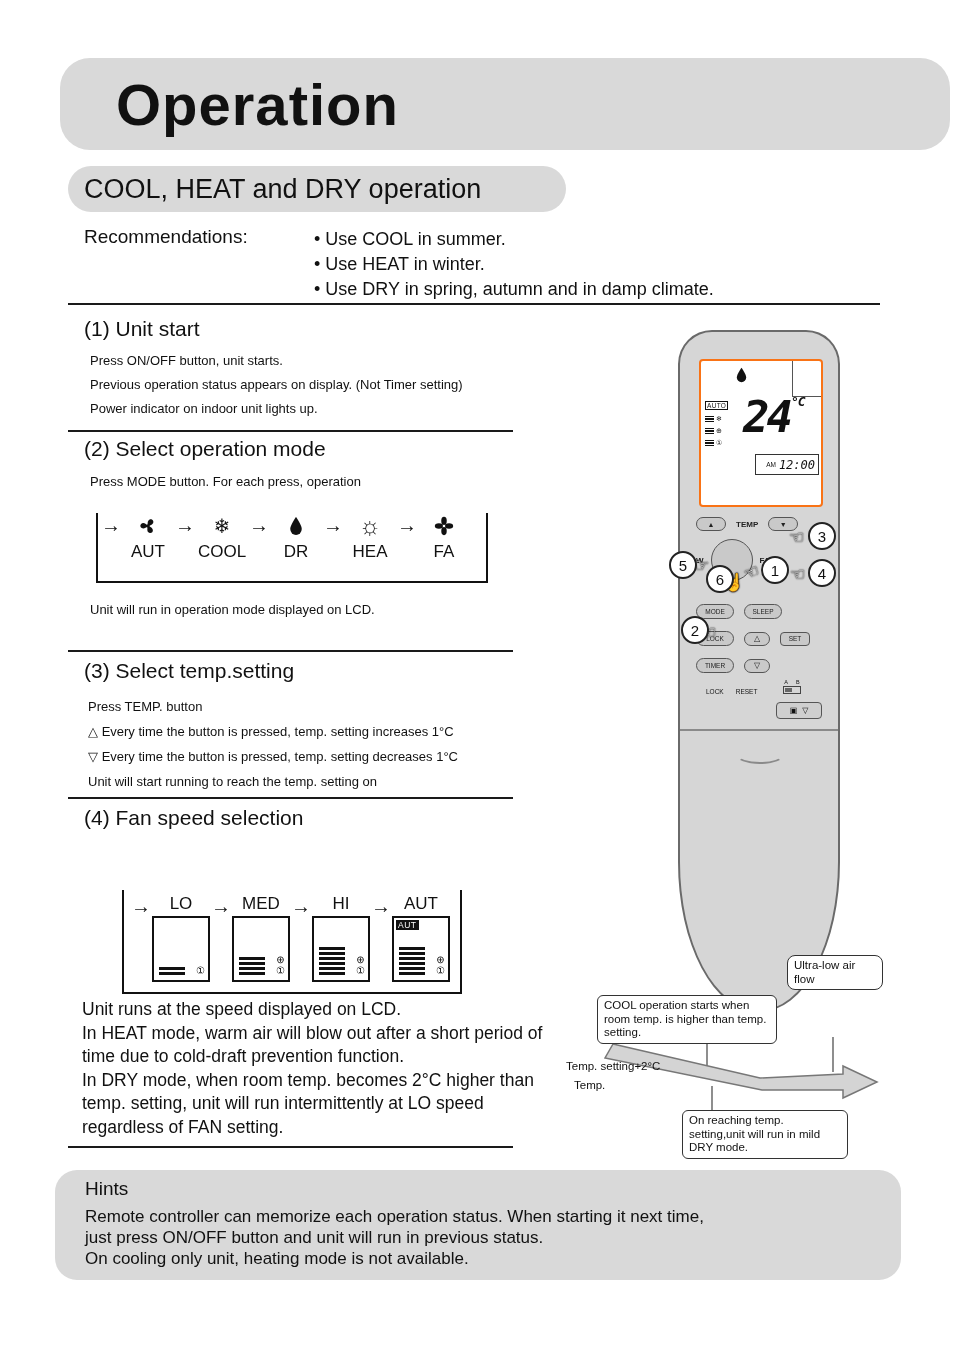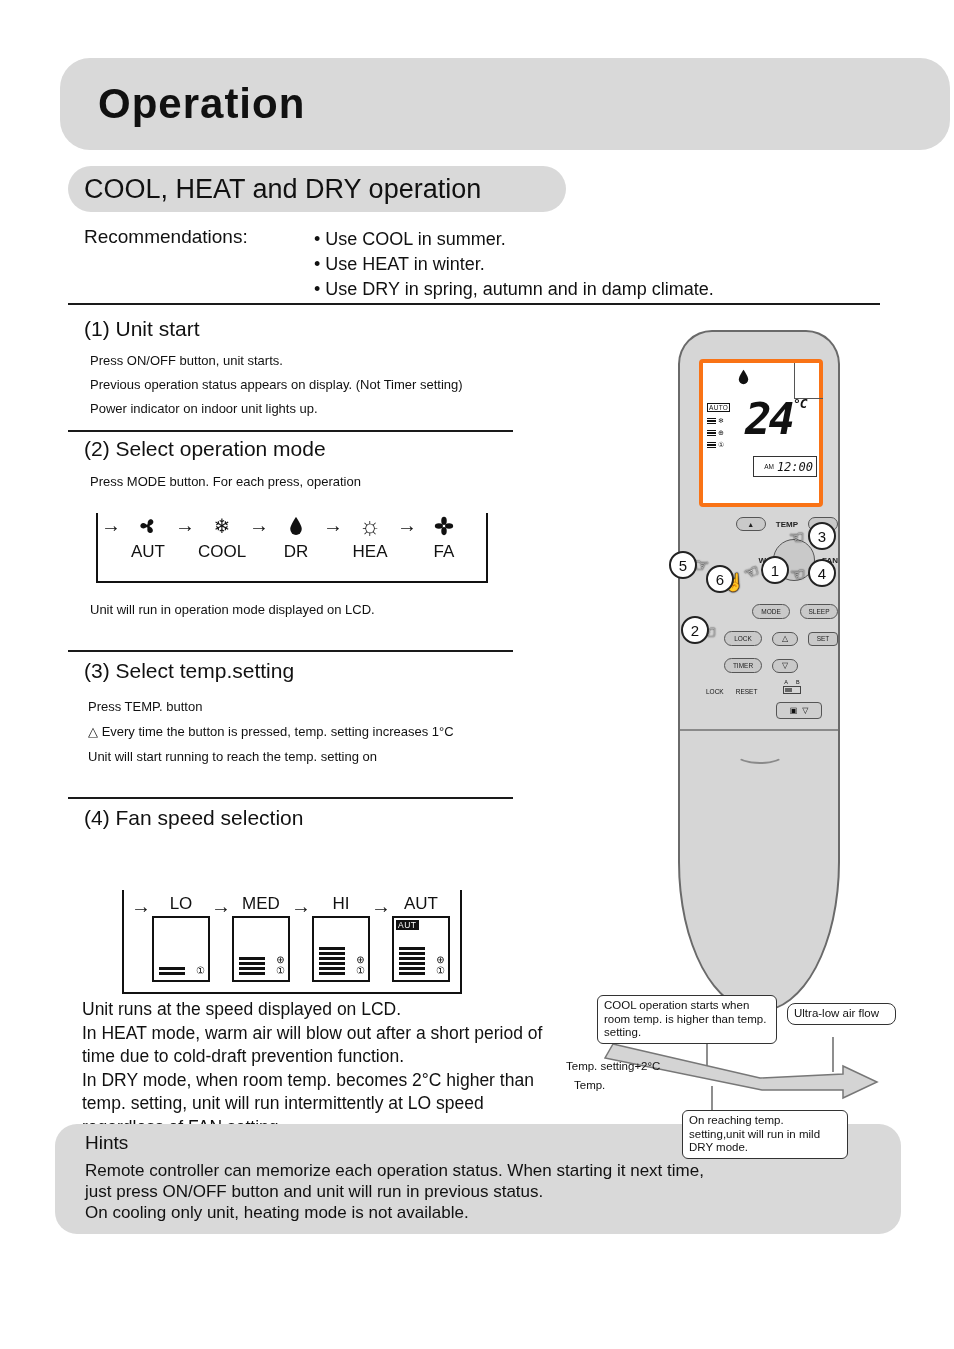--- a/index.html
+++ b/index.html
@@ -6,21 +6,21 @@
   body{font-family:"Liberation Sans",sans-serif;color:#111;background:#fff}
   .page{position:relative;width:954px;height:1349px;background:#fff;overflow:hidden}
   .abs{position:absolute}
   .gray{background:#d9d9d9}
   .rule{position:absolute;background:#1a1a1a;height:2px}
   .h2{font-size:21px;font-weight:normal}
   .txt{font-size:13px;line-height:24px}
 
   
   .title-box{left:60px;top:58px;width:890px;height:92px;border-radius:30px;display:flex;align-items:center}
-  .title-box h1{font-size:42px;font-weight:bold;padding-left:38px;letter-spacing:1px}
+  .title-box h1{font-size:58px;font-weight:bold;padding-left:56px;letter-spacing:1px}
   .section-pill{left:68px;top:166px;width:498px;height:46px;border-radius:23px;display:flex;align-items:center;font-size:27px;padding-left:16px}
 
   
   .rec-label{left:84px;top:226px;font-size:19px}
   .rec-items{left:314px;top:227px;font-size:18px;line-height:25px}
   .rec-item span{display:inline}
 
   
   .cycle{border-left:2px solid #111;border-right:2px solid #111;border-bottom:2px solid #111}
   .mode-diagram{left:96px;top:513px;width:392px;height:70px;padding:0 2px}
@@ -39,36 +39,36 @@
   .fan-box{position:relative;width:58px;height:66px;border:2px solid #111;background:#fff;margin-top:2px}
   .bars{position:absolute;left:5px;bottom:5px;display:flex;flex-direction:column-reverse;gap:2px}
   .bars i{display:block;width:26px;height:3px;background:#111}
   .fan-glyphs{position:absolute;right:3px;bottom:4px;display:flex;flex-direction:column;align-items:center;font-size:10px;line-height:11px}
   .aut-tag{position:absolute;top:2px;left:2px;background:#111;color:#fff;font-size:8.5px;padding:0 2px;letter-spacing:0.5px}
 
   
   .remote{left:678px;top:330px;z-index:2}
   .remote-body{position:relative;width:162px;height:682px;background:#d6d6d6;border:2px solid #6a6a6a;
     border-radius:34px 34px 80px 80px / 34px 34px 150px 150px}
-  .lcd{position:absolute;left:19px;top:27px;width:124px;height:148px;background:#fff;border:4px solid #f97316;border-radius:4px}
+  .lcd{position:absolute;left:19px;top:27px;width:124px;height:148px;background:#fff;border:2px solid #f97316;border-radius:4px}
   .drop{position:absolute;left:34px;top:6px}
   .lcd-corner{position:absolute;left:91px;top:0;width:29px;height:36px;border-left:1.5px solid #555;border-bottom:1.5px solid #555}
   .lcd-auto{position:absolute;left:4px;top:40px;font-size:6.5px;border:1px solid #111;padding:0 1px;letter-spacing:0.3px}
   .lcd-mini{position:absolute;left:4px;top:52px}
   .mini{display:flex;align-items:center;gap:2px;height:12px}
   .mbars{display:flex;flex-direction:column;gap:1px}
   .mbars i{width:9px;height:1.5px;background:#111;display:block}
   .mglyph{font-size:7px}
   .lcd-temp{position:absolute;left:42px;top:30px;font-family:"DejaVu Sans Mono",monospace;font-style:italic;font-weight:bold;white-space:nowrap}
   .tval{font-size:44px;letter-spacing:-3px}
   .tunit{font-size:13px;vertical-align:26px;margin-left:1px;letter-spacing:-1px}
   .lcd-time{position:absolute;right:2px;top:93px;width:64px;height:21px;border:1px solid #333;display:flex;align-items:center;justify-content:flex-end;padding-right:3px;gap:3px}
   .am{font-size:6.5px}
   .tm{font-family:"DejaVu Sans Mono",monospace;font-style:italic;font-weight:normal;font-size:12px}
-  .r-row{position:absolute;left:0;width:100%;display:flex;justify-content:flex-end;align-items:center;gap:10px}
+  .r-row{position:absolute;left:16px;width:100%;display:flex;justify-content:flex-start;align-items:center;gap:10px}
   .oval{width:38px;height:15px;border:1.5px solid #555;border-radius:9px;background:#c9c9c9;display:flex;align-items:center;justify-content:center;font-size:6.5px;color:#222}
   .oval.sm{width:30px;height:14px;font-size:7px}
   .oval.tri{width:26px;height:14px;font-size:8px}
   .rect-btn{width:30px;height:14px;border:1.5px solid #555;border-radius:4px;background:#c9c9c9;display:flex;align-items:center;justify-content:center;font-size:6.5px;color:#222}
   .btn-lab{font-size:8px;font-weight:bold;color:#222}
   .onoff{width:42px;height:42px;border:1.5px solid #555;border-radius:50%;background:#c9c9c9}
   .ab-labels{display:flex;gap:8px;font-size:5.5px;justify-content:center}
   .ab-rect{width:18px;height:8px;border:1px solid #444;margin:1px auto 0;position:relative}
   .ab-rect::after{content:"";position:absolute;left:1px;top:1px;width:7px;height:4px;background:#666}
   .lockreset{display:flex;gap:12px;font-size:6.5px}
@@ -78,21 +78,21 @@
 
   .callout{position:absolute;width:28px;height:28px;border:2px solid #222;border-radius:50%;background:#fff;display:flex;align-items:center;justify-content:center;font-size:15px;z-index:6}
   .hand{position:absolute;font-size:17px;color:#fff;text-shadow:0 0 1px #000,0 0 1.5px #000,0 0 2px #000;z-index:5}
 
   
   .note-box{position:absolute;background:#fff;border:1.2px solid #333;border-radius:6px;font-size:11.5px;line-height:13.5px;padding:3px 6px;text-align:left;z-index:4}
   .flow-label{position:absolute;font-size:11.5px;z-index:4}
   .flow-svg{position:absolute;left:555px;top:1034px;z-index:3}
 
   
-  .hints-box{left:55px;top:1124px;width:846px;height:110px;border-radius:22px}
+  .hints-box{left:55px;top:1170px;width:846px;height:110px;border-radius:22px}
   .hints-head{position:absolute;left:30px;top:8px;font-size:19px}
   .hints-lines{position:absolute;left:30px;top:36px;font-size:17px;line-height:21px}
 </style>
 </head>
 <body>
 
 <div class="page">
 
   <div class="abs gray title-box">
     <h1>Operation</h1>
@@ -173,20 +173,21 @@
     </div>
   </div>
 
   <div class="abs txt" style="left:90px;top:598px;width:430px">Unit will run in operation mode displayed on LCD.</div>
   <div class="rule" style="left:68px;top:650px;width:445px"></div>
 
   <div class="abs h2" style="left:84px;top:659px">(3) Select temp.setting</div>
   <div class="abs txt" style="left:88px;top:694px;width:560px;line-height:25px">
     <div>Press TEMP. button</div>
     <div><span>△</span> <span>Every time the button is pressed, temp. setting increases 1°C</span></div>
+    <div><span>▽</span> <span>Every time the button is pressed, temp. setting decreases 1°C</span></div>
     <div>Unit will start running to reach the temp. setting on</div>
   </div>
   <div class="rule" style="left:68px;top:797px;width:445px"></div>
 
   <div class="abs h2" style="left:84px;top:806px">(4) Fan speed selection</div>
 
   <div class="abs cycle fan-diagram">
     <div class="fan-row">
       <span class="m-arrow">→</span>
       <div class="fan-col">
@@ -393,21 +394,21 @@
   <div class="callout" style="left:669px;top:551px">5</div>
   <div class="callout" style="left:706px;top:565px">6</div>
 
   <svg class="flow-svg" width="332" height="128" viewBox="0 0 332 128">
     <line x1="152" y1="1" x2="152" y2="44" stroke="#444" stroke-width="1.2"></line>
     <line x1="278" y1="3" x2="278" y2="38" stroke="#444" stroke-width="1.2"></line>
     <line x1="157" y1="52" x2="157" y2="78" stroke="#444" stroke-width="1.2"></line>
     <polygon points="58,10 205,44 288,40 288,32 322,48 288,64 288,56 207,56 50,24" fill="#d4d4d4" stroke="#777" stroke-width="1.5"></polygon>
   </svg>
   <div class="note-box" style="left:597px;top:995px;width:180px">COOL operation starts when room temp. is higher than temp. setting.</div>
-  <div class="note-box" style="left:787px;top:1003px;width:109px;border-radius:8px">Ultra-low air flow</div>
+  <div class="note-box" style="left:787px;top:955px;width:96px;border-radius:8px">Ultra-low air flow</div>
   <div class="flow-label" style="left:566px;top:1060px">Temp. setting+2°C</div>
   <div class="flow-label" style="left:574px;top:1079px">Temp.</div>
   <div class="note-box" style="left:682px;top:1110px;width:166px">On reaching temp. setting,unit will run in mild DRY mode.</div>
 
   <div class="abs gray hints-box">
     <div class="hints-head">Hints</div>
     <div class="hints-lines">
       <div>Remote controller can memorize each operation status. When starting it next time,</div>
       <div>just press ON/OFF button and unit will run in previous status.</div>
       <div>On cooling only unit, heating mode is not available.</div>

